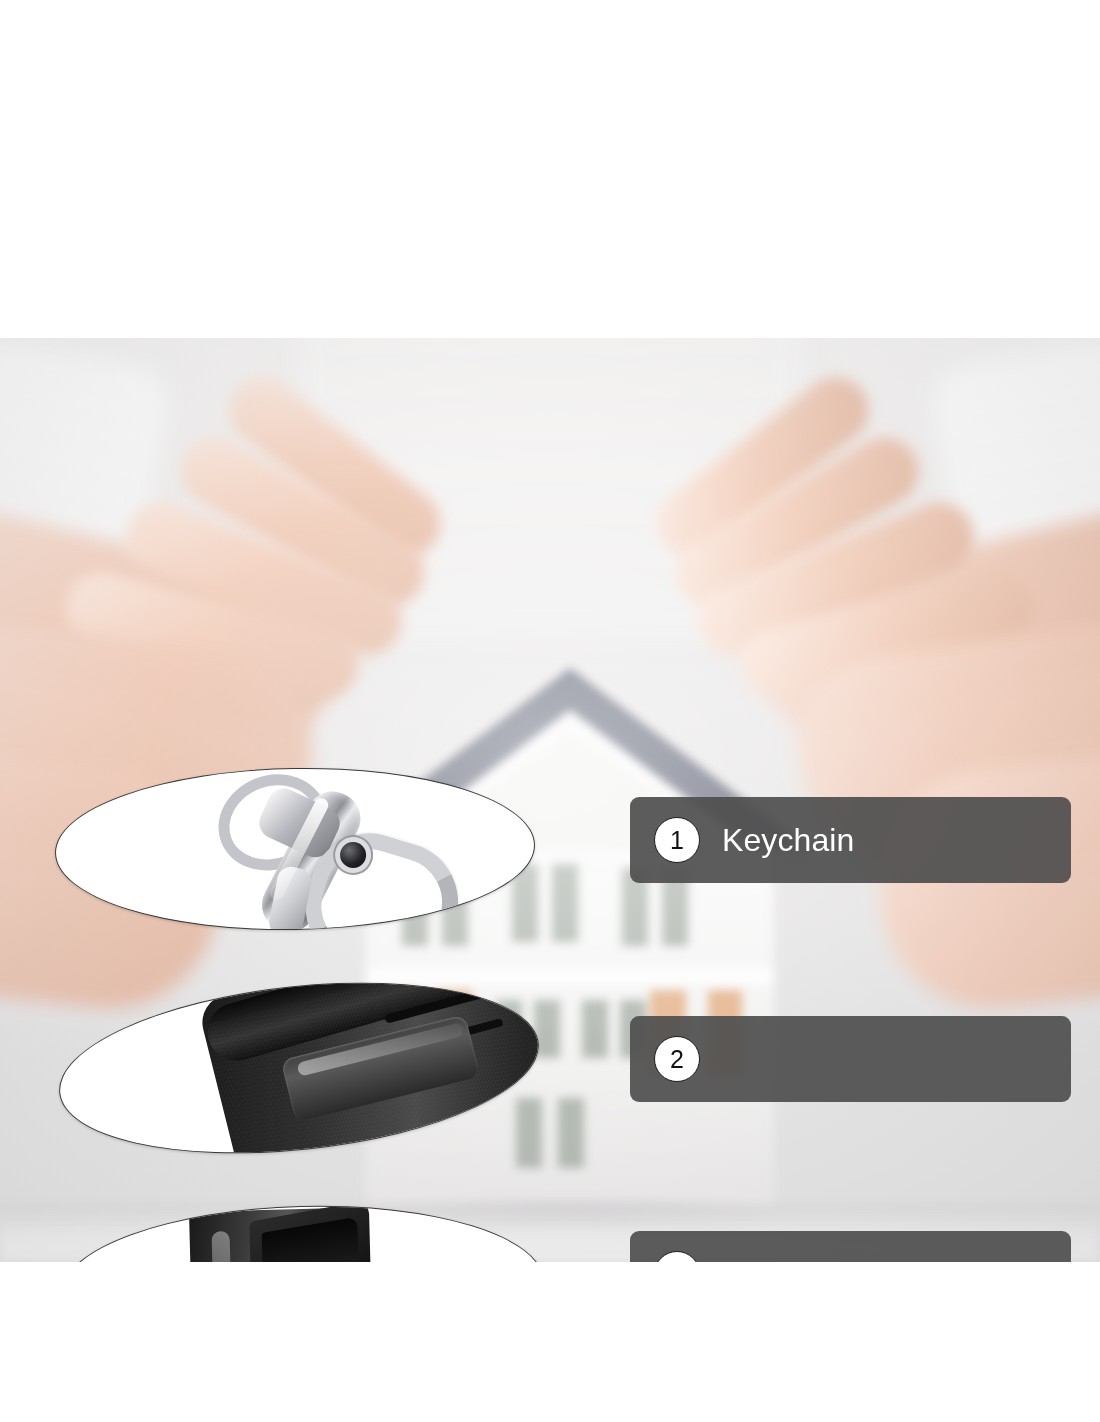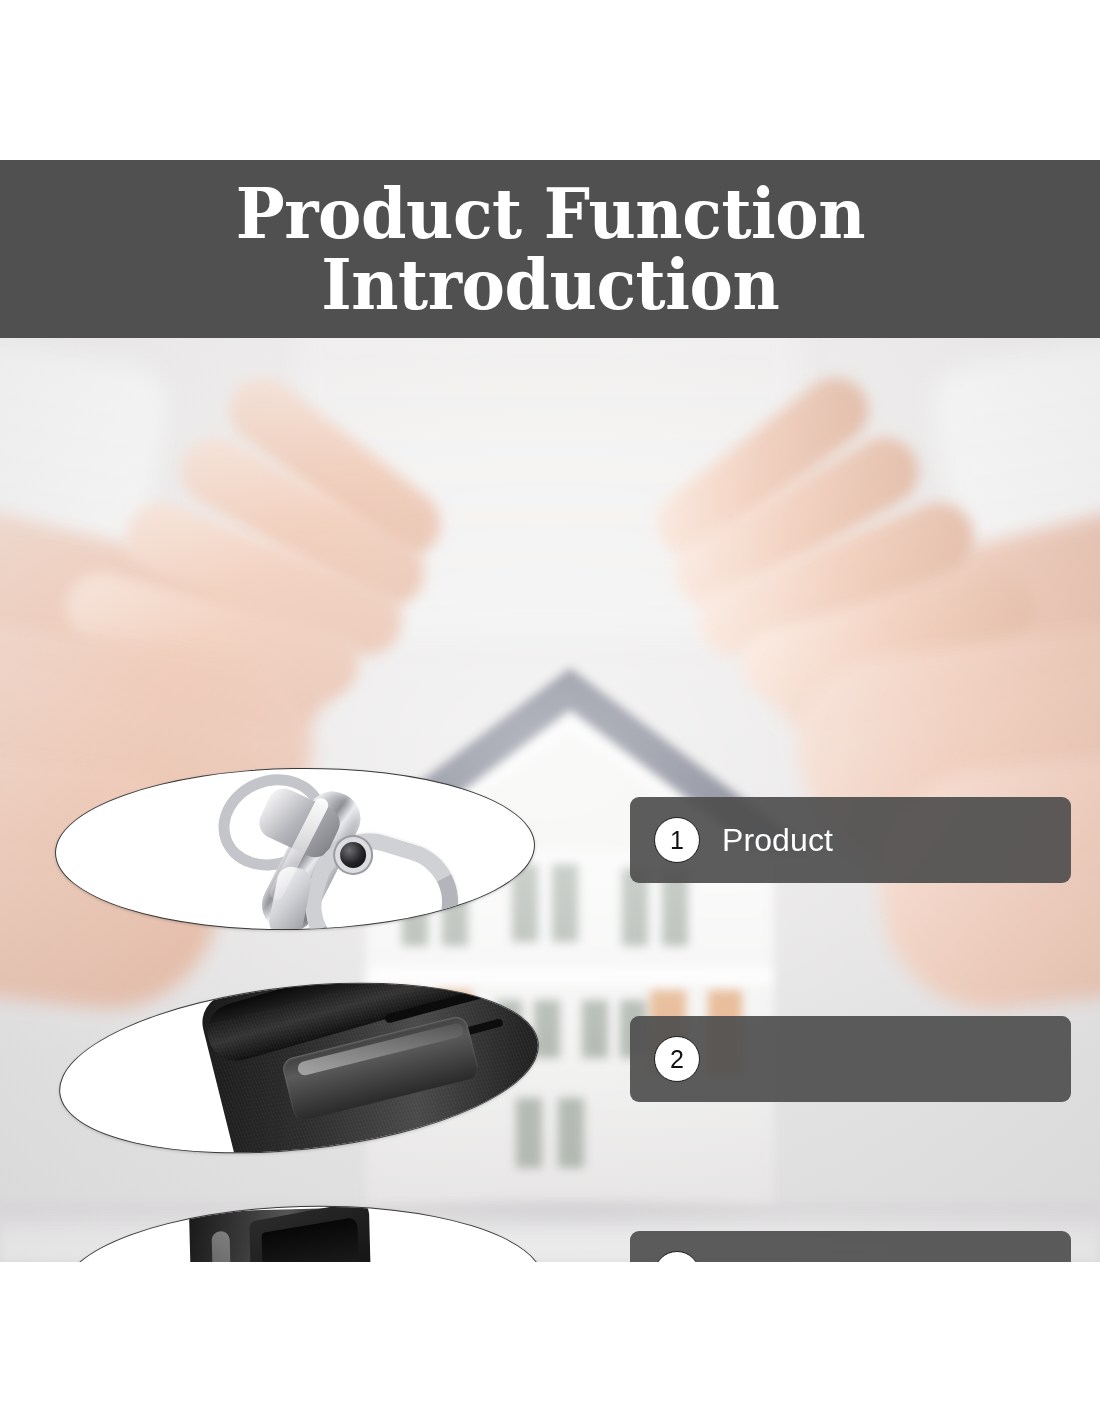--- a/index.html
+++ b/index.html
@@ -472,24 +472,20 @@
     font-weight: 400;
     letter-spacing: 0.1px;
     white-space: nowrap;
   }
 </style>
 </head>
 <body>
 
 <div id="infographic">
 
-  <div class="title-banner">
-    <div class="title-line line1">Product Function</div>
-    <div class="title-line line2">Introduction</div>
-  </div>
 
   <div class="photo-stage">
 
     <div class="bg-base"></div>
 
     <div class="torso"></div>
     <div class="sleeve-left"></div>
     <div class="sleeve-right"></div>
 
     <div class="house-wrap">
@@ -571,21 +567,21 @@
         <div class="c3-tip"></div>
         <div class="c3-notch"></div>
         <div class="c3-lip"></div>
 
         <div class="c3-gloss"></div>
       </div>
     </div>
 
     <div class="feature" id="feature-1">
       <div class="feature-num">1</div>
-      <div class="feature-text">Product</div>
+      <div class="feature-text">Keychain</div>
     </div>
 
     <div class="feature" id="feature-2">
       <div class="feature-num">2</div>
     </div>
 
     <div class="feature" id="feature-3">
       <div class="feature-num">3</div>
       <div class="feature-text">Press type nozzle</div>
     </div>

